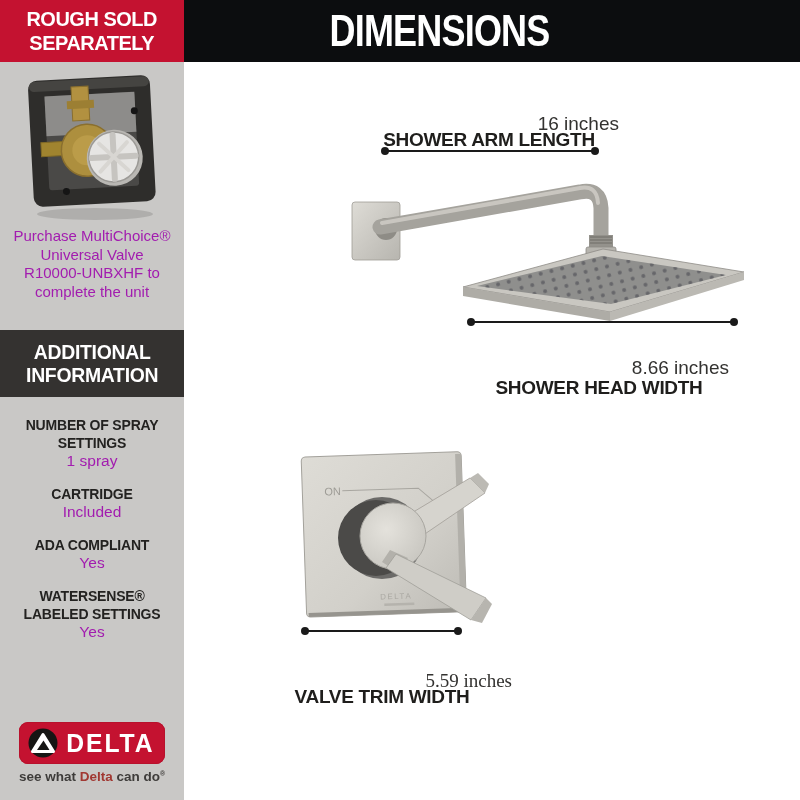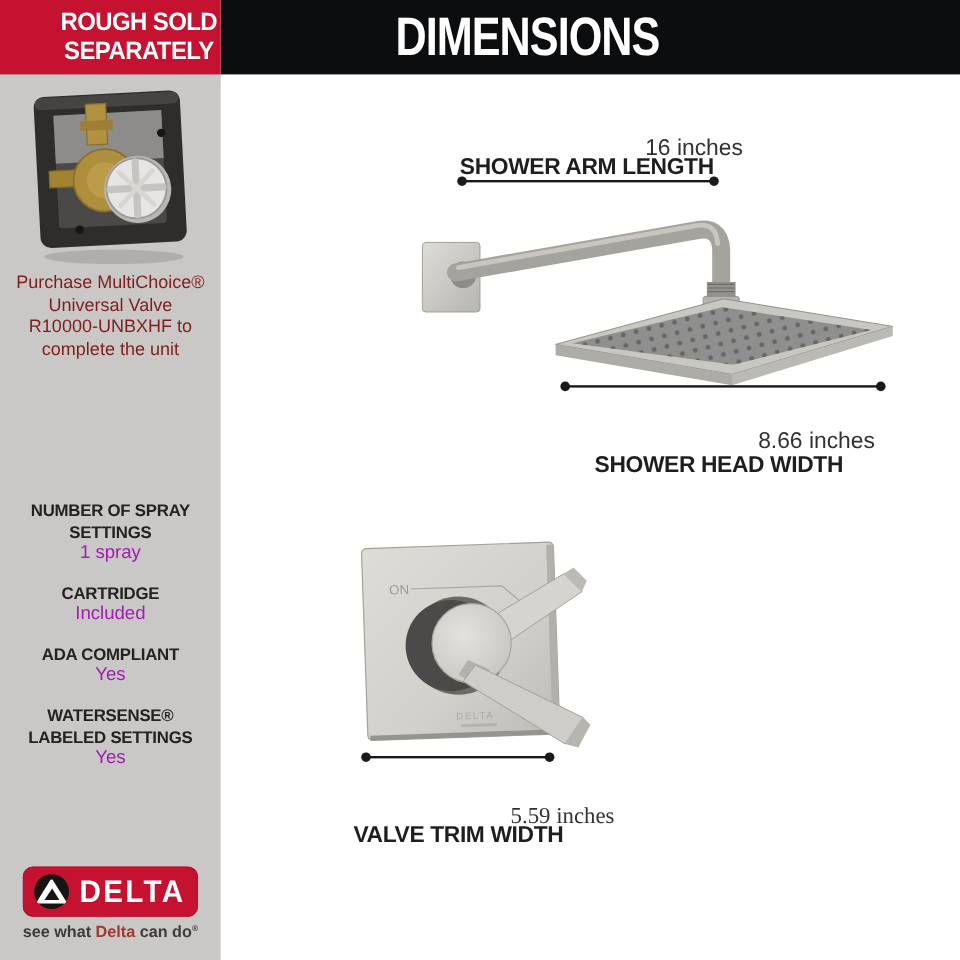--- a/index.html
+++ b/index.html
@@ -2,26 +2,26 @@
 <html><head>
 <meta charset="utf-8">
 <style>
   html,body{margin:0;padding:0;background:#fff;}
   body{font-family:"Liberation Sans", sans-serif; -webkit-font-smoothing:antialiased;}
   #page{position:relative;width:800px;height:800px;background:#fff;overflow:hidden;}
 
   
   .sidebar{position:absolute;left:0;top:0;width:184px;height:800px;background:#c9c8c6;}
   .rough-banner{position:absolute;left:0;top:0;width:184px;height:62px;background:#c41230;
-    display:flex;align-items:center;justify-content:flex-end;}
+    display:flex;align-items:center;justify-content:center;}
   .rough-banner span{color:#fff;font-weight:bold;font-size:21px;line-height:1.12;text-align:center;
     white-space:pre-line;letter-spacing:-0.5px;transform:scaleX(0.95);}
   .valve-figure{position:absolute;left:14px;top:64px;width:156px;height:160px;}
   .purchase-note{position:absolute;left:0;top:227px;width:184px;padding:0 10px;box-sizing:border-box;
-    text-align:center;color:#7f1d1d;font-size:15px;line-height:18.5px;}
+    text-align:center;color:#a21caf;font-size:15px;line-height:18.5px;}
   .additional-banner{position:absolute;left:0;top:330px;width:184px;height:67px;background:#343230;
     display:flex;align-items:center;justify-content:center;}
   .additional-banner span{color:#fff;font-weight:bold;font-size:20px;line-height:1.15;text-align:center;
     white-space:pre-line;letter-spacing:-0.3px;transform:scaleX(0.97);}
   .specs{position:absolute;left:0;top:416px;width:184px;text-align:center;}
   .spec-item{margin-bottom:15px;padding:0 14px;}
   .spec-label{font-weight:bold;font-size:14px;line-height:18px;color:#232220;letter-spacing:-0.2px;}
   .spec-value{font-size:15.5px;line-height:18px;color:#a21caf;}
   .logo-block{position:absolute;left:0;top:722px;width:184px;display:flex;flex-direction:column;align-items:center;}
   .delta-logo{width:146px;height:42px;background:#c41230;border-radius:9px;display:flex;align-items:center;
@@ -79,20 +79,24 @@
 
         <circle cx="97" cy="95" r="28" fill="#b9b7b3"></circle>
         <circle cx="96" cy="94" r="25" fill="#e6e5e3" stroke="#9c9a96" stroke-width="1.5"></circle>
         <path d="M96 72 L96 116 M74 94 L118 94" stroke="#c6c4c0" stroke-width="6" stroke-linecap="round"></path>
         <path d="M82 80 L110 108 M110 80 L82 108" stroke="#d8d6d2" stroke-width="4" stroke-linecap="round"></path>
       </g>
     </svg>
 
     <div class="purchase-note">Purchase MultiChoice® Universal Valve R10000-UNBXHF to complete the unit</div>
 
+    <div class="additional-banner">
+      <span>ADDITIONAL
+INFORMATION</span>
+    </div>
 
     <div class="specs">
       <div class="spec-item">
         <div class="spec-label">NUMBER OF SPRAY SETTINGS</div>
         <div class="spec-value">1 spray</div>
       </div>
       <div class="spec-item">
         <div class="spec-label">CARTRIDGE</div>
         <div class="spec-value">Included</div>
       </div>

